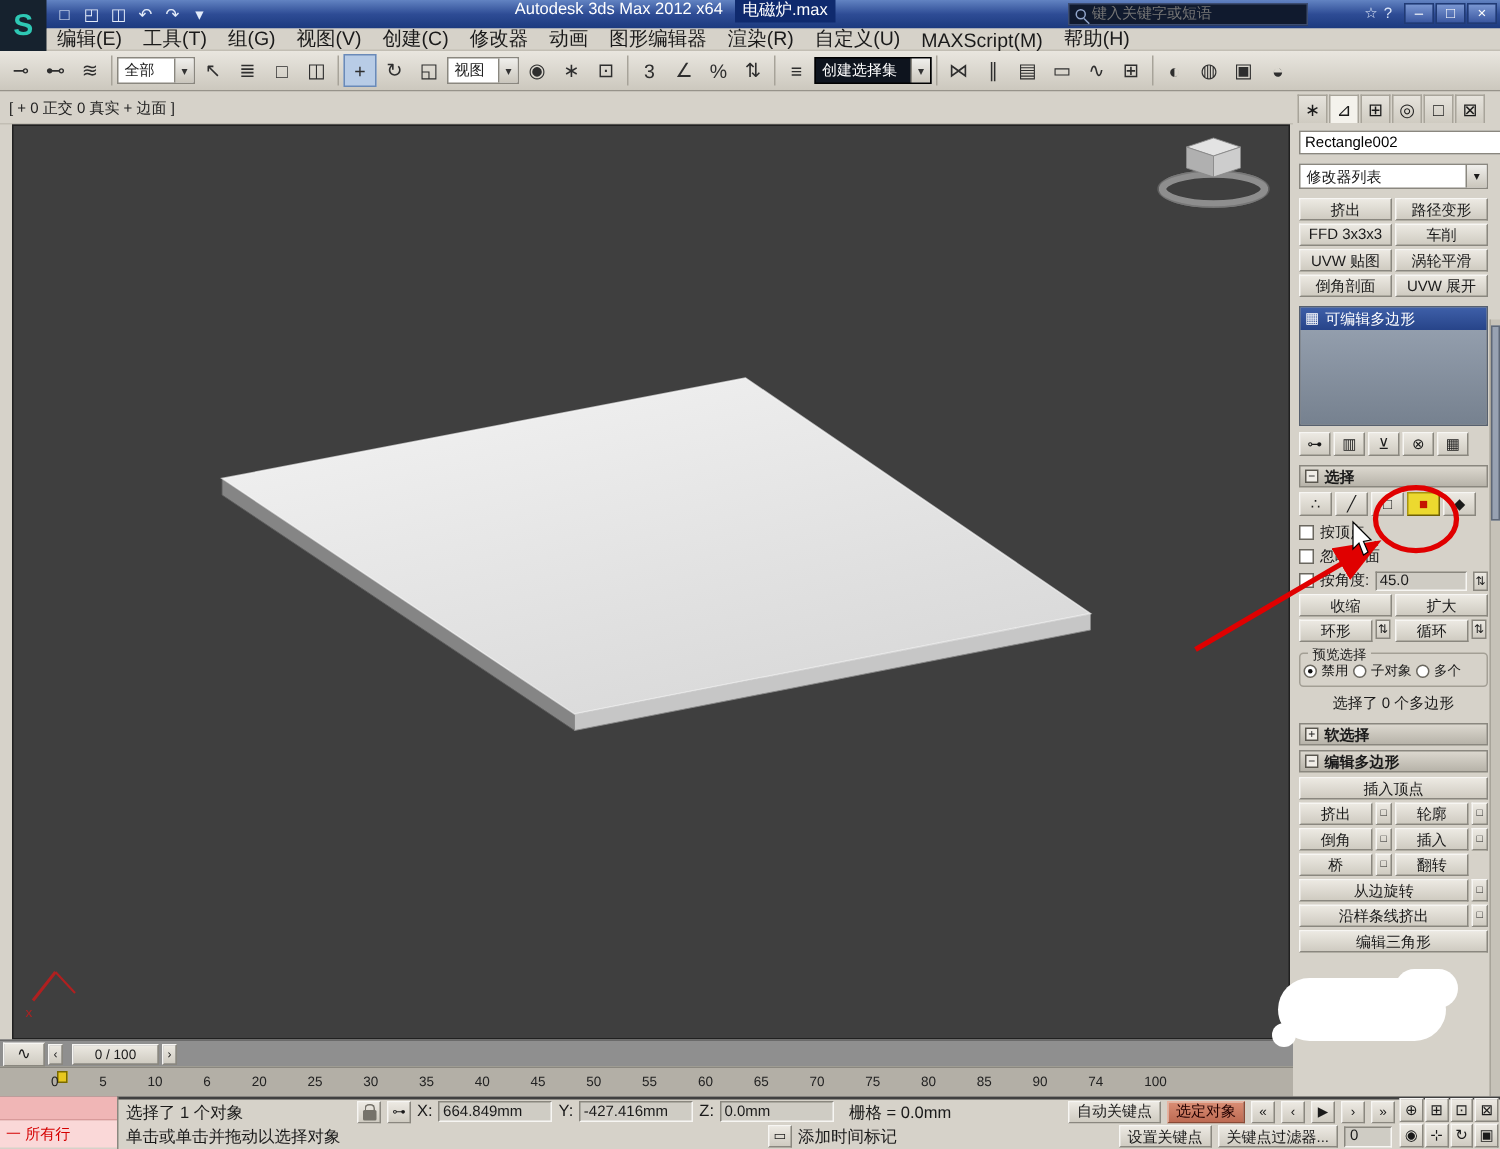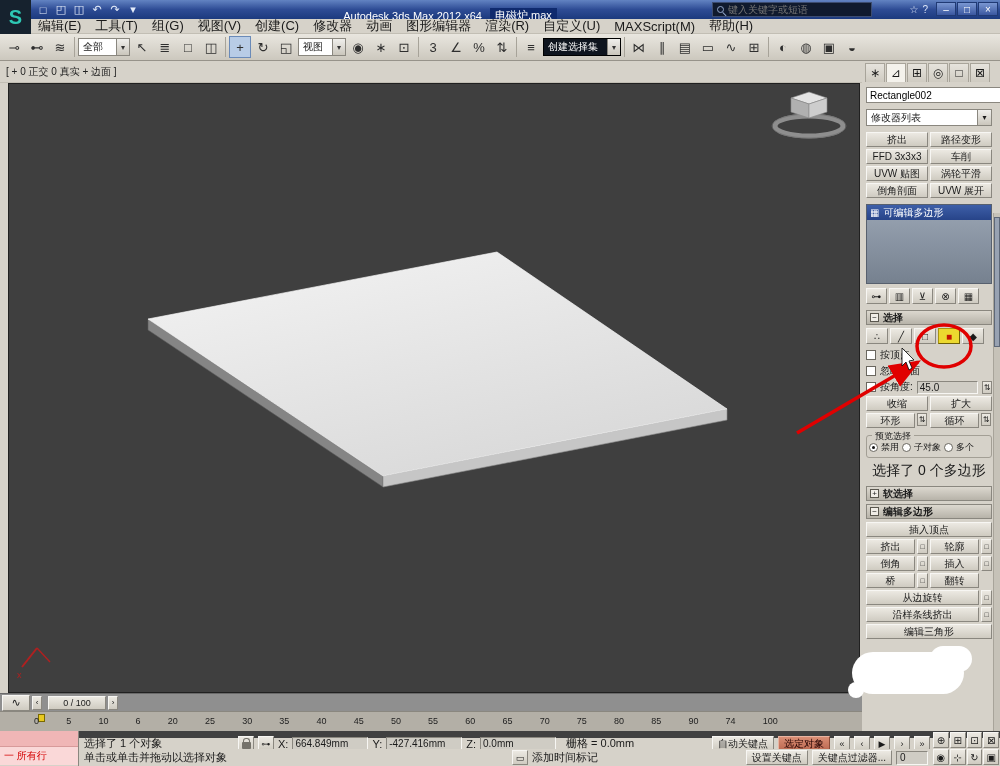--- a/index.html
+++ b/index.html
@@ -5,21 +5,21 @@
 *{margin:0;padding:0;box-sizing:border-box;font-family:"Liberation Sans","DejaVu Sans",sans-serif}
 html,body{width:1000px;height:766px}
 body{position:relative;overflow:hidden;background:#d6d2c9;font-size:11px;color:#1a1a1a}
 .b{background:linear-gradient(#ece9e2,#cfcbc1);border:1px solid;border-color:#f7f6f3 #8a877f #8a877f #f7f6f3;display:flex;align-items:center;justify-content:center;font-size:10px;color:#1a1a1a;white-space:nowrap;overflow:hidden}
 .sunken{background:#cfccc4;border:1px solid;border-color:#8a877f #f7f6f3 #f7f6f3 #8a877f}
 
 #titlebar{position:absolute;left:0;top:0;width:1000px;height:19px;background:linear-gradient(#6283c2,#2e4c95 50%,#1c3a7e);color:#fff}
 #logo{position:absolute;left:0;top:0;width:31px;height:34px;background:#16222e;color:#2ec8b4;font-weight:bold;font-size:20px;display:flex;align-items:center;justify-content:center;z-index:6}
 #qat{position:absolute;left:36px;top:0;height:19px;display:flex;align-items:center;gap:4px}
 .qi{font-size:11px;color:#e4ecfa;width:14px;text-align:center}
-#title-center{position:absolute;left:240px;top:0;width:420px;height:31px;display:flex;align-items:center;justify-content:center;gap:8px;font-size:11px;white-space:nowrap}
+#title-center{position:absolute;left:240px;top:0;width:420px;height:31px;display:flex;justify-content:center;gap:8px;font-size:11px;white-space:nowrap}
 #tb-file{background:#0f2a6e;padding:0 5px;height:15px;line-height:15px}
 #ic-search{position:absolute;right:128px;top:2px;width:160px;height:15px;background:#101a2e;border:1px solid #3c4c70;display:flex;align-items:center;gap:4px;padding:0 4px}
 #ic-search input{flex:1;background:transparent;border:none;outline:none;color:#93a7cc;font-size:10px;min-width:0}
 .mag{width:7px;height:7px;border:1px solid #93a7cc;border-radius:50%;position:relative;flex:0 0 auto}
 .mag::after{content:"";position:absolute;left:5px;top:5px;width:5px;height:1px;background:#93a7cc;transform:rotate(45deg);transform-origin:0 0}
 #ic-icons{position:absolute;right:72px;top:2px;display:flex;gap:4px;align-items:center;height:15px;font-size:10px;color:#dbe5f8}
 #winbtns{position:absolute;right:2px;top:2px;display:flex;gap:1px}
 .winbtn{width:20px;height:14px;background:linear-gradient(#7a97d2,#3a57a0);border:1px solid #203a74;color:#fff;font-size:10px;display:flex;align-items:center;justify-content:center}
 
 #menubar{position:absolute;left:31px;top:19px;width:969px;height:15px;background:#d6d2c9;display:flex;align-items:center;border-bottom:1px solid #c2beb4}
@@ -65,37 +65,37 @@
 .spin{width:10px;height:13px;font-size:8px;display:flex;align-items:center;justify-content:center;background:linear-gradient(#ece9e2,#cfcbc1);border:1px solid #8a877f}
 .row2{display:grid;grid-template-columns:1fr 1fr;gap:2px;margin:2px 0}
 .row2 .b{height:15px}
 .rowrl{display:grid;grid-template-columns:1fr 11px 1fr 11px;gap:2px;margin:2px 0}
 .rowrl .b{height:15px}
 .group{border:1px solid #a39f95;border-radius:3px;margin:7px 0 3px;padding:5px 2px 3px;position:relative}
 .group-title{position:absolute;top:-6px;left:5px;background:#d6d2c9;padding:0 3px;font-size:9px}
 .radio-row{display:flex;align-items:center;gap:3px;font-size:9px;white-space:nowrap}
 .radio{width:9px;height:9px;border-radius:50%;background:#fff;border:1px solid #6a675f;position:relative;flex:0 0 auto}
 .radio.on::after{content:"";position:absolute;left:2px;top:2px;width:3px;height:3px;border-radius:50%;background:#111}
-.cp-status{text-align:center;font-size:14px;margin:4px 0 6px}
+.cp-status{text-align:center;font-size:10px;margin:4px 0 6px}
 .ep-row{display:grid;grid-template-columns:1fr 11px 1fr 11px;gap:2px;margin-bottom:2px}
 .ep-row .b{height:15px}
 .ep-row1{display:grid;grid-template-columns:1fr 11px;gap:2px;margin-bottom:2px}
 .ep-row1 .b{height:15px}
 .bfull{height:15px;margin-bottom:2px}
 .bs{font-size:7px}
 
 #timebar{position:absolute;left:0;top:693px;width:862px;height:18px;background:#8f8f8f;border-top:1px solid #6a6a6a;display:flex;align-items:center;gap:2px;padding-left:2px}
 #mini-curve{width:28px;height:16px;font-size:11px}
 #time-handle{width:58px;height:14px;font-size:9px;margin-left:4px}
 .tsa{width:10px;height:14px;font-size:8px}
 #ruler{position:absolute;left:0;top:711px;width:862px;height:20px;background:#b3afa6;border-top:1px solid #8a877f}
 #ticks{position:absolute;left:34px;top:4px;width:744px;display:flex;justify-content:space-between;font-size:9px;color:#222}
 #ruler-marker{position:absolute;left:38px;top:2px;width:7px;height:8px;background:#e8c820;border:1px solid #7a6a00}
 
-#status1{position:absolute;left:0;top:731px;width:1000px;height:18px;background:#d6d2c9;border-top:7px solid #404040;display:flex;align-items:center;gap:4px;padding-left:84px}
+#status1{position:absolute;left:0;top:731px;width:1000px;height:18px;background:#d6d2c9;border-top:2px solid #404040;display:flex;align-items:center;gap:4px;padding-left:84px}
 #status2{position:absolute;left:0;top:749px;width:1000px;height:17px;background:#d6d2c9;display:flex;align-items:center;gap:4px;padding-left:84px}
 #listener{position:absolute;left:0;top:731px;width:79px;height:35px;border-right:1px solid #8a877f;z-index:3}
 #listener .l1{height:16px;background:#f0b6b6;border-bottom:1px solid #d89a9a}
 #listener .l2{height:18px;background:#fad8d8;color:#d40000;font-size:10px;display:flex;align-items:center;padding-left:4px;white-space:nowrap}
 .st{font-size:11px;white-space:nowrap}
 .sb{height:15px;padding:0 5px;flex:0 0 auto}
 .sb.red{background:linear-gradient(#d98d74,#bd6a52);border-color:#e8b4a2 #8a4a36 #8a4a36 #e8b4a2;color:#200}
 .xyz-f{width:76px;height:14px;font-size:10px;padding:0 2px;display:flex;align-items:center;overflow:hidden;white-space:nowrap}
 .lock{width:9px;height:7px;background:#75726a;border-radius:1px;position:relative;margin-top:4px}
 .lock::before{content:"";position:absolute;left:1px;top:-4px;width:5px;height:4px;border:1px solid #75726a;border-bottom:none;border-radius:3px 3px 0 0}

